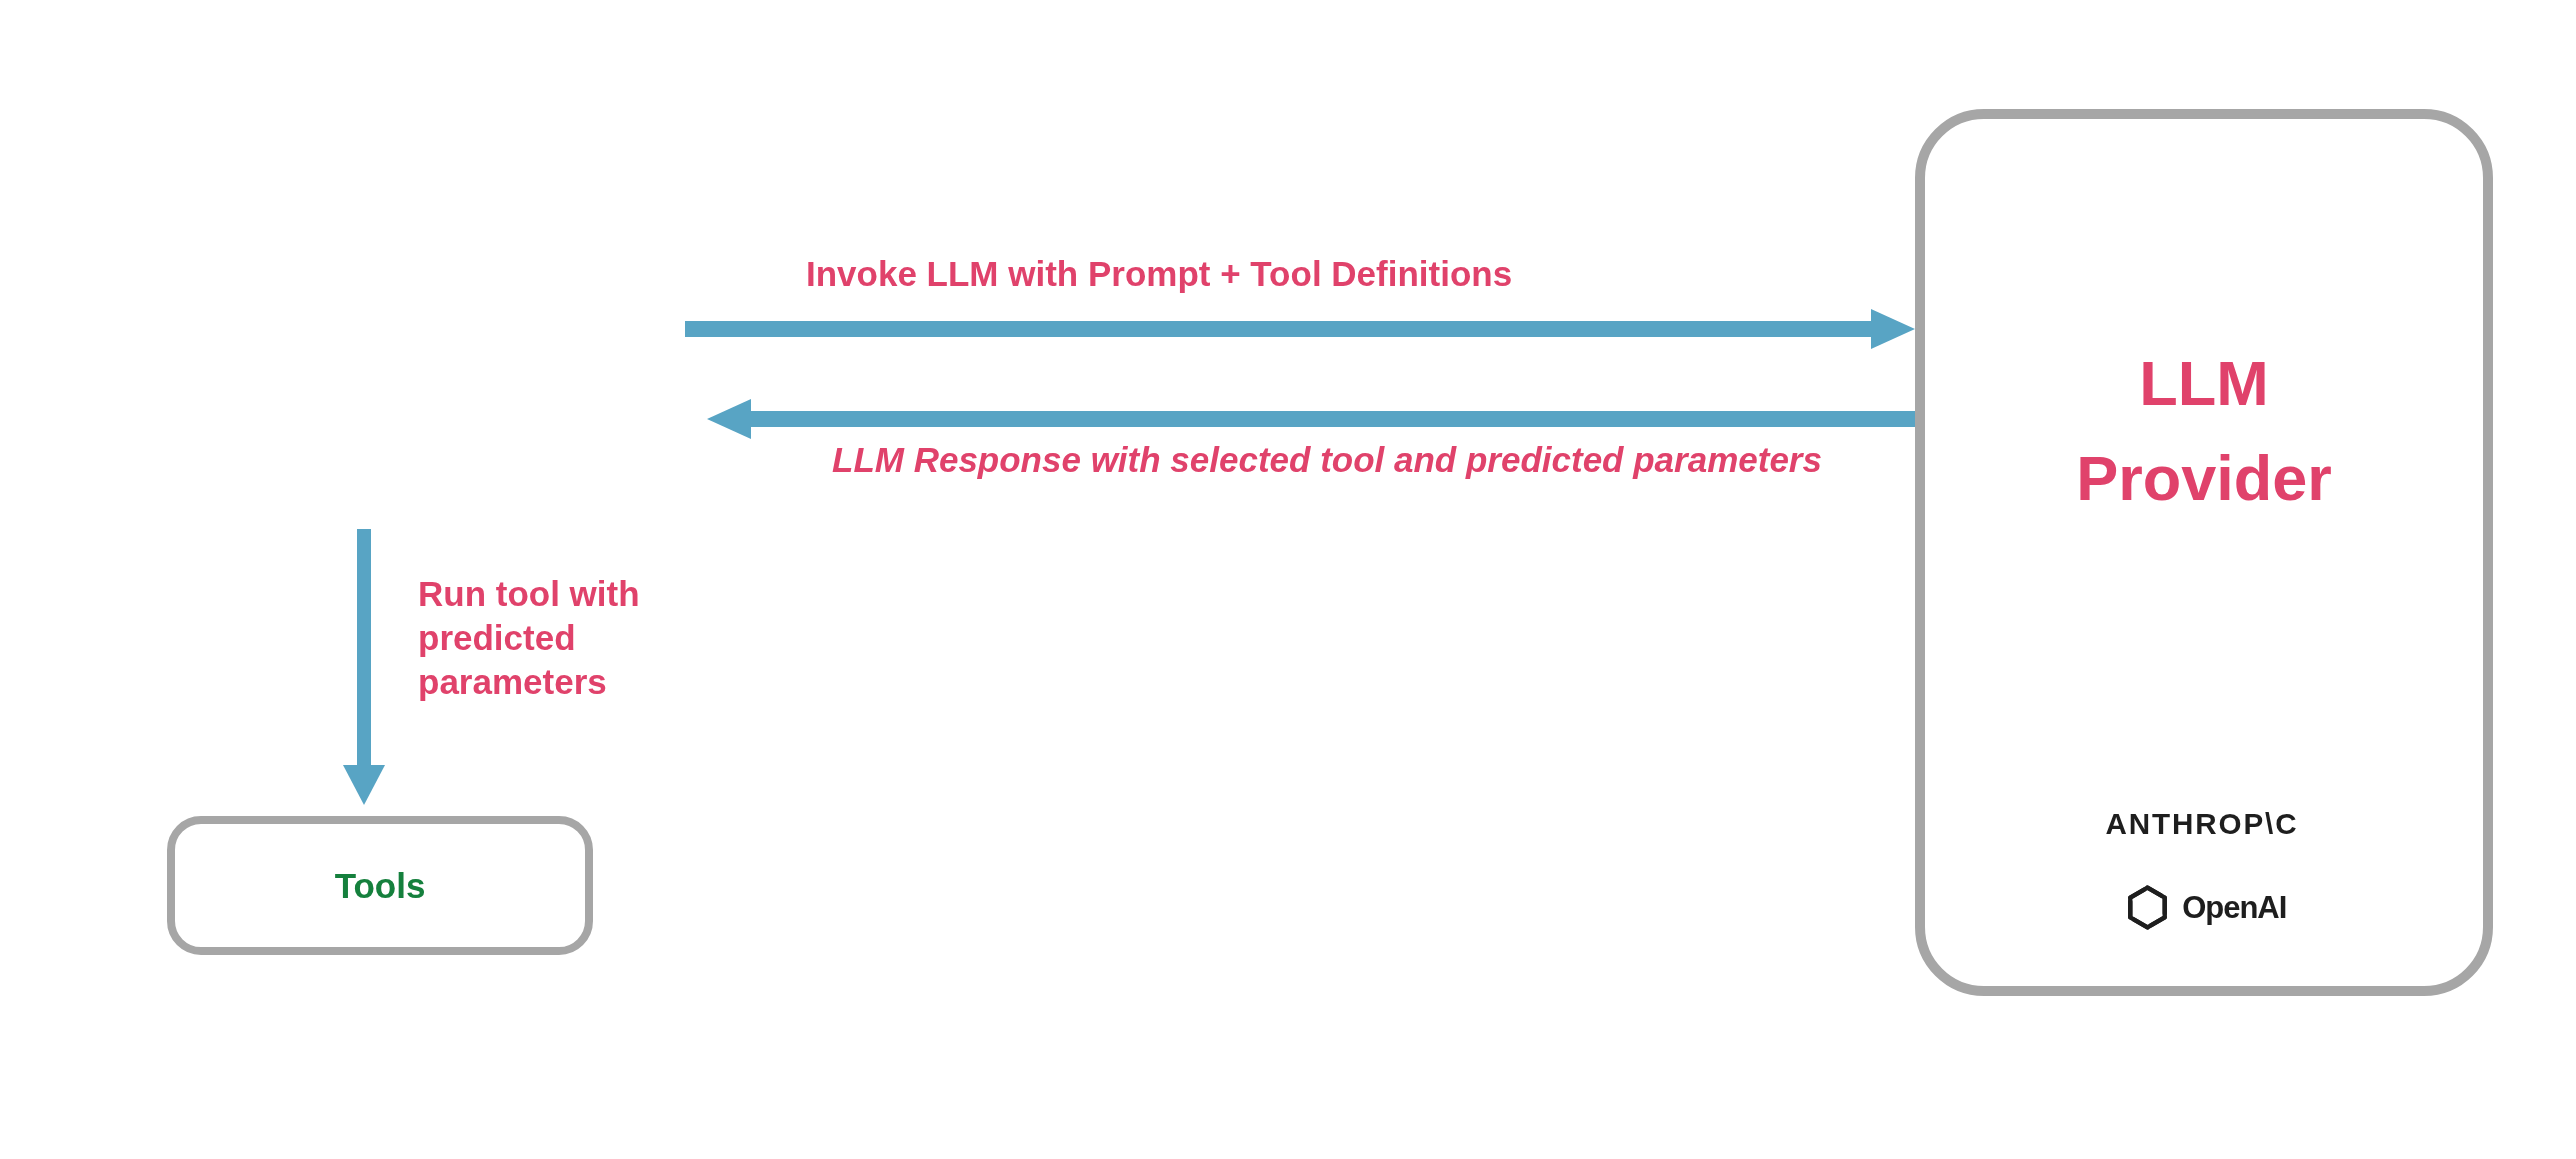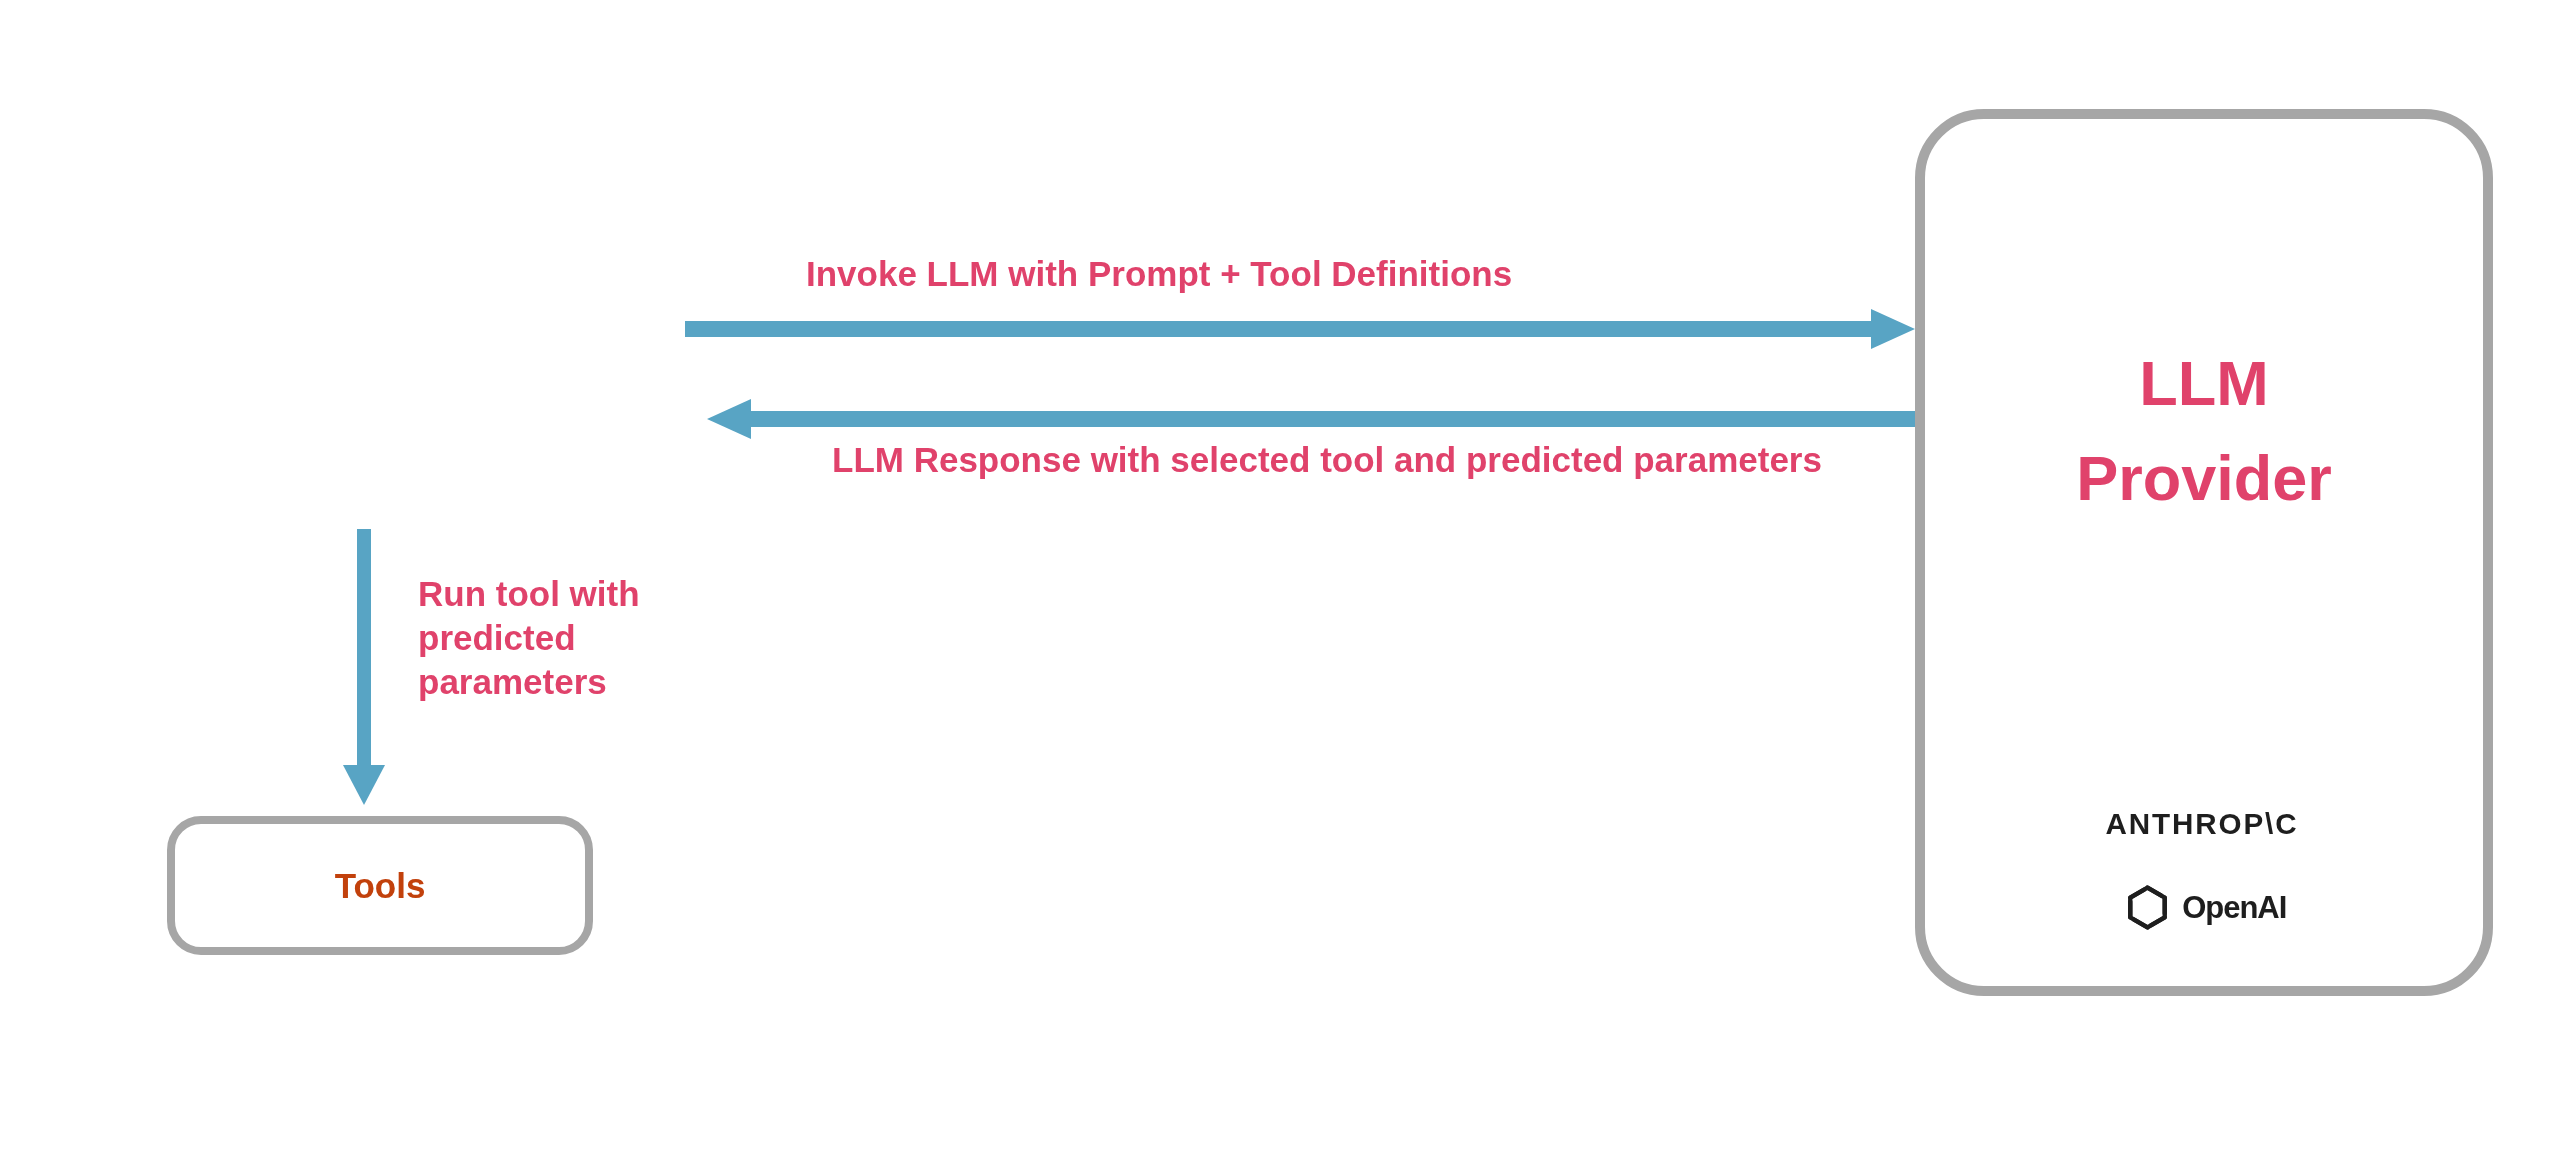--- a/index.html
+++ b/index.html
@@ -94,21 +94,21 @@
   
   .arrow-label {
     position: absolute;
     color: #e0426b;
     font-weight: bold;
     font-size: 35px;
     white-space: nowrap;
     margin-left: 48px;
   }
   .request-label  { left: 758px; top: 254px; }
-  .response-label { left: 784px; top: 440px; }
+  .response-label { left: 784px; top: 440px; font-style: italic; }
 
   .run-tool-label {
     position: absolute;
     left: 410px;
     top: 572px;
     color: #e0426b;
     font-weight: bold;
     font-size: 35px;
     line-height: 1.25;
     white-space: pre-line;
@@ -124,21 +124,21 @@
     height: 139px;
     border: 8.6px solid #a6a6a6;
     border-radius: 34px;
     background: #ffffff;
     box-sizing: border-box;
     display: flex;
     align-items: center;
     justify-content: center;
   }
   .tools-label {
-    color: #c2410c;
+    color: #15803d;
     font-weight: bold;
     font-size: 35px;
   }
 
   
   .anthropic-wordmark {
     position: absolute;
     left: 1915px;
     top: 807px;
     width: 574px;

